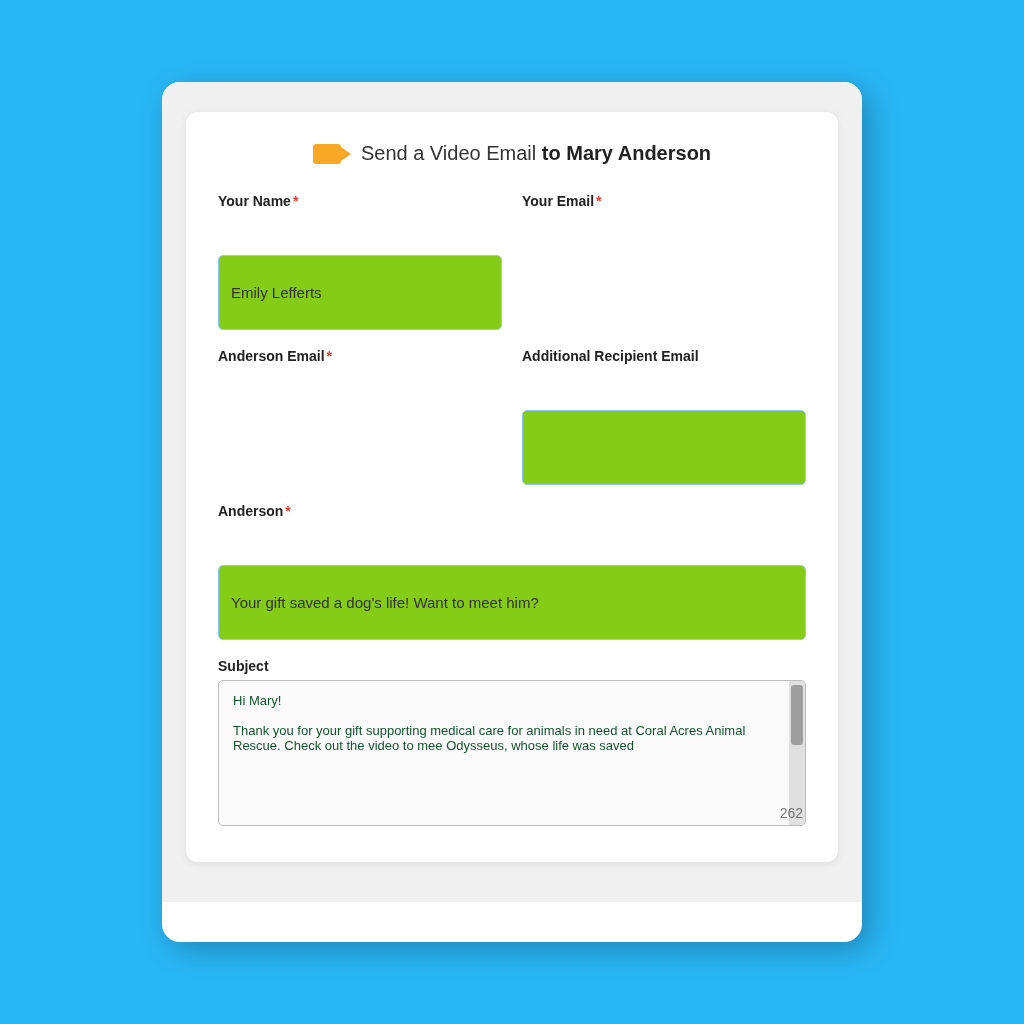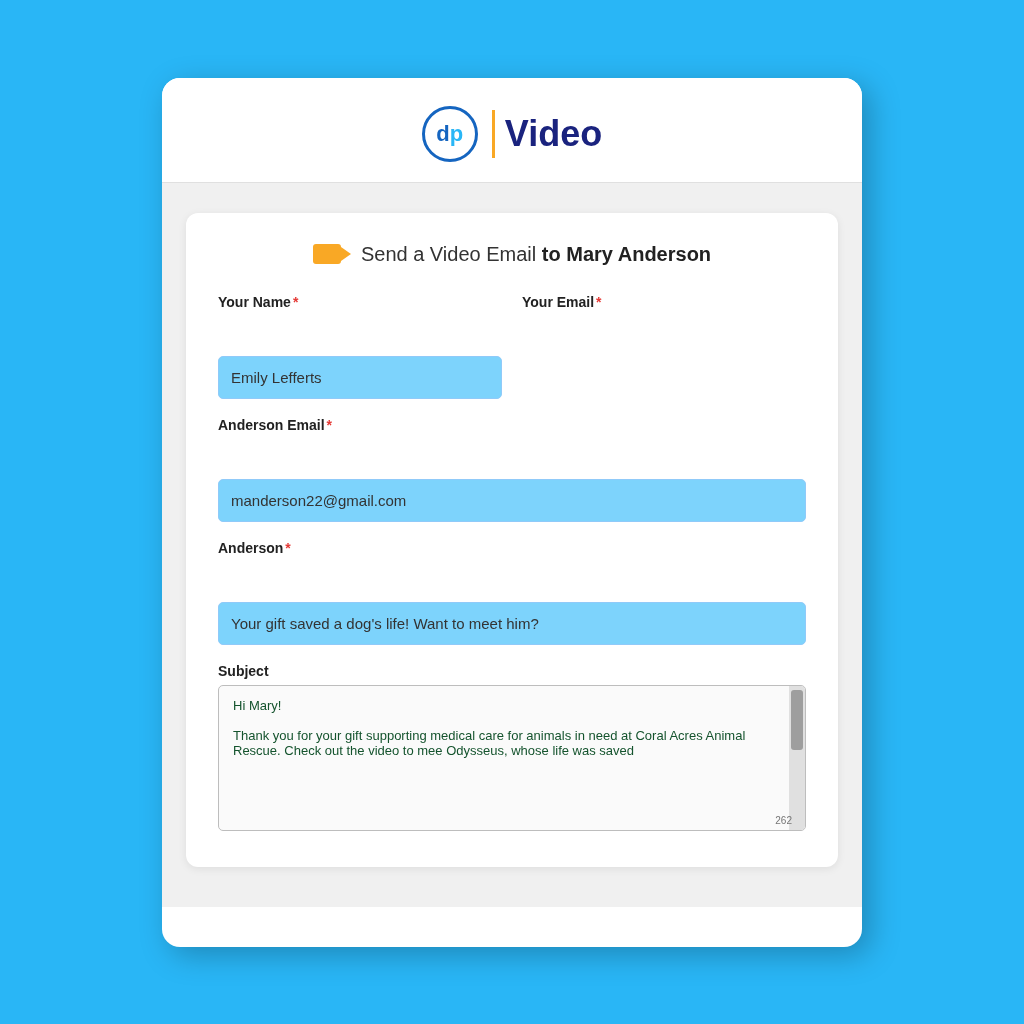--- a/index.html
+++ b/index.html
@@ -118,25 +118,25 @@
       color: #222;
       margin-bottom: 6px;
     }
     .form-group label .required {
       color: #e53935;
       margin-left: 2px;
     }
     .form-group input {
       border: 1.5px solid #90caf9;
       border-radius: 5px;
-      padding: 12px 12px;
+      padding: 28px 12px;
       font-size: 15px;
       color: #333;
       outline: none;
-      background: #7dd3fc;
+      background: #84cc16;
     }
     .subject-row {
       margin-bottom: 18px;
     }
     .subject-row .form-group {
       width: 100%;
     }
     .message-group {
       margin-bottom: 0;
     }
@@ -180,22 +180,22 @@
     .scrollbar-thumb {
       width: 12px;
       height: 60px;
       background: #9e9e9e;
       border-radius: 3px;
       margin-top: 4px;
     }
     .scroll-counter {
       position: absolute;
       bottom: 4px;
-      right: 13px;
-      font-size: 10px;
+      right: 2px;
+      font-size: 14px;
       color: #757575;
     }
     .bottom-dots {
       display: flex;
       gap: 16px;
       padding: 20px 24px 16px;
     }
     .dot-line {
       height: 4px;
       border-radius: 2px;
@@ -203,29 +203,20 @@
       opacity: 0.7;
     }
     .dot-line.short { width: 36px; }
     .dot-line.long { width: 120px; }
   </style>
 </head>
 <body>
 
 <div class="outer-card">
 
-  <div class="header">
-    <div class="logo-circle">
-      <span class="logo-dp">
-        d<span>p</span>
-      </span>
-    </div>
-    <div class="logo-divider"></div>
-    <span class="logo-text">Video</span>
-  </div>
 
   <div class="body-bg">
     <div class="form-card">
 
       <div class="form-title">
         <span class="video-icon"></span>
         <span>
           <span>Send a Video Email </span><strong>to Mary Anderson</strong>
         </span>
       </div>
@@ -242,21 +233,26 @@
             <span>Your Email</span><span class="required">*</span>
           </label>
         </div>
       </div>
 
       <div class="form-row">
         <div class="form-group">
           <label>
             <span>Anderson Email</span><span class="required">*</span>
           </label>
-          <input type="email" value="manderson22@gmail.com" style="">
+        </div>
+        <div class="form-group">
+          <label>
+            <span>Additional Recipient Email</span>
+          </label>
+          <input type="email" value="" style="">
         </div>
       </div>
 
       <div class="subject-row">
         <div class="form-group">
           <label>
             <span>Anderson</span><span class="required">*</span>
           </label>
           <input type="text" value="Your gift saved a dog's life! Want to meet him?" style="">
         </div>

